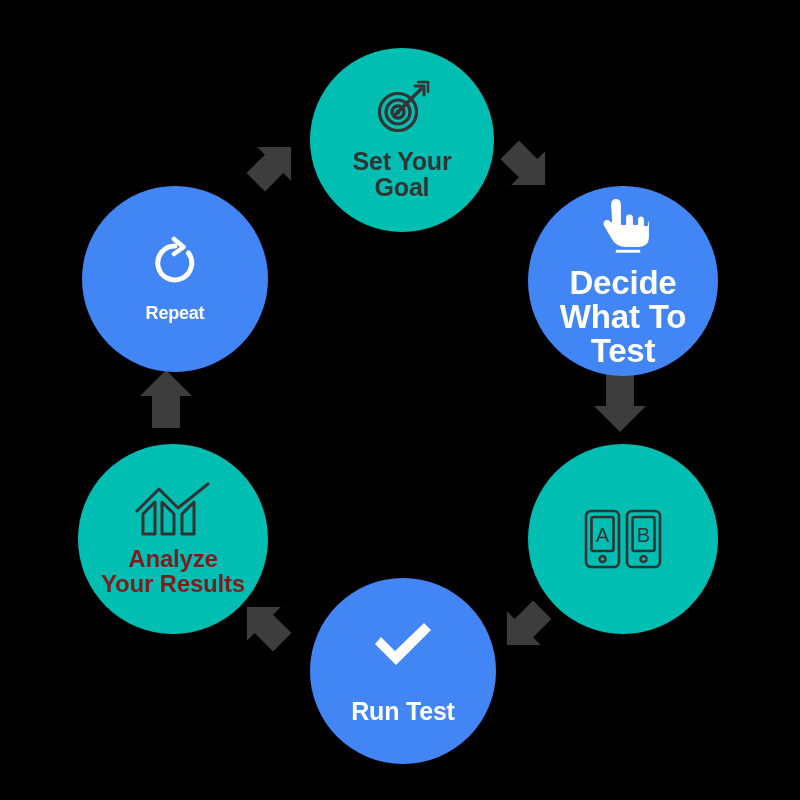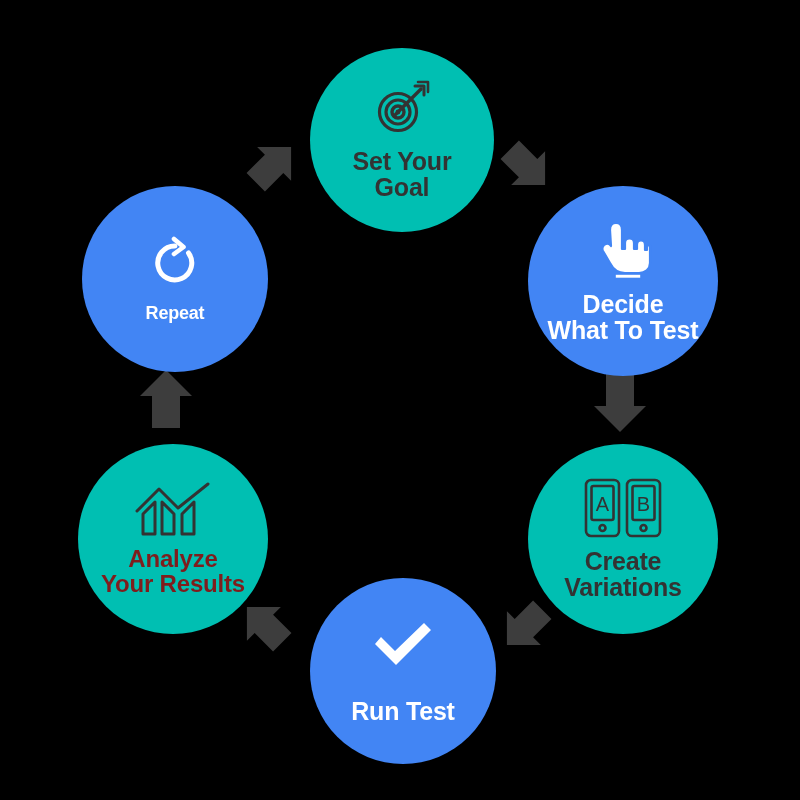--- a/index.html
+++ b/index.html
@@ -39,21 +39,21 @@
   }
   
   .n-goal    { left: 310px; top: 48px;  width: 184px; height: 184px; }
   .n-decide  { left: 528px; top: 186px; width: 190px; height: 190px; }
   .n-create  { left: 528px; top: 444px; width: 190px; height: 190px; }
   .n-run     { left: 310px; top: 578px; width: 186px; height: 186px; gap: 17px; }
   .n-analyze { left:  78px; top: 444px; width: 190px; height: 190px; }
   .n-repeat  { left:  82px; top: 186px; width: 186px; height: 186px; }
 
   .n-goal    .node-label { font-size: 25px; margin-top: 10px; }
-  .n-decide  .node-label { font-size: 25px; margin-top: 10px; }
+  .n-decide  .node-label { font-size: 33px; margin-top: 10px; }
   .n-create  .node-label { font-size: 25px; margin-top: 10px; }
   .n-run     .node-label { font-size: 25px; margin-top: 12px; }
   .n-analyze .node-label { font-size: 24px; margin-top: 10px; }
   .n-repeat  .node-label { font-size: 18px; margin-top: 14px; }
 
   
   .a-repeat-goal  { left: 240px; top: 136px; }
   .a-goal-decide  { left: 494px; top: 136px; }
   .a-decide-create{ left: 588px; top: 368px; }
   .a-create-run   { left: 494px; top: 596px; }
@@ -155,22 +155,20 @@
           <rect x="7.5" y="8" width="22" height="34" rx="2"></rect>
           <circle cx="18.5" cy="50" r="3"></circle>
           <rect x="43" y="2" width="33" height="56" rx="5"></rect>
           <rect x="48.5" y="8" width="22" height="34" rx="2"></rect>
           <circle cx="59.5" cy="50" r="3"></circle>
         </g>
         <text x="18.5" y="33" text-anchor="middle" fill="#333333" font-family="Liberation Sans, sans-serif" font-size="20" font-weight="normal">A</text>
         <text x="59.5" y="33" text-anchor="middle" fill="#333333" font-family="Liberation Sans, sans-serif" font-size="20" font-weight="normal">B</text>
       </svg>
     </span>
-    <span class="node-label" style="color:#333333;">Create
-Variations</span>
   </div>
 
   <div class="node n-run" style="background:#4285F4;">
     <span class="node-icon">
       <svg width="66" height="50" viewBox="0 0 66 50">
         <path d="M5 25 L11 18 L25 32 L54 4 L61 11 L26 46 Z" fill="#FFFFFF"></path>
       </svg>
     </span>
     <span class="node-label" style="color:#FFFFFF;">Run Test</span>
   </div>

